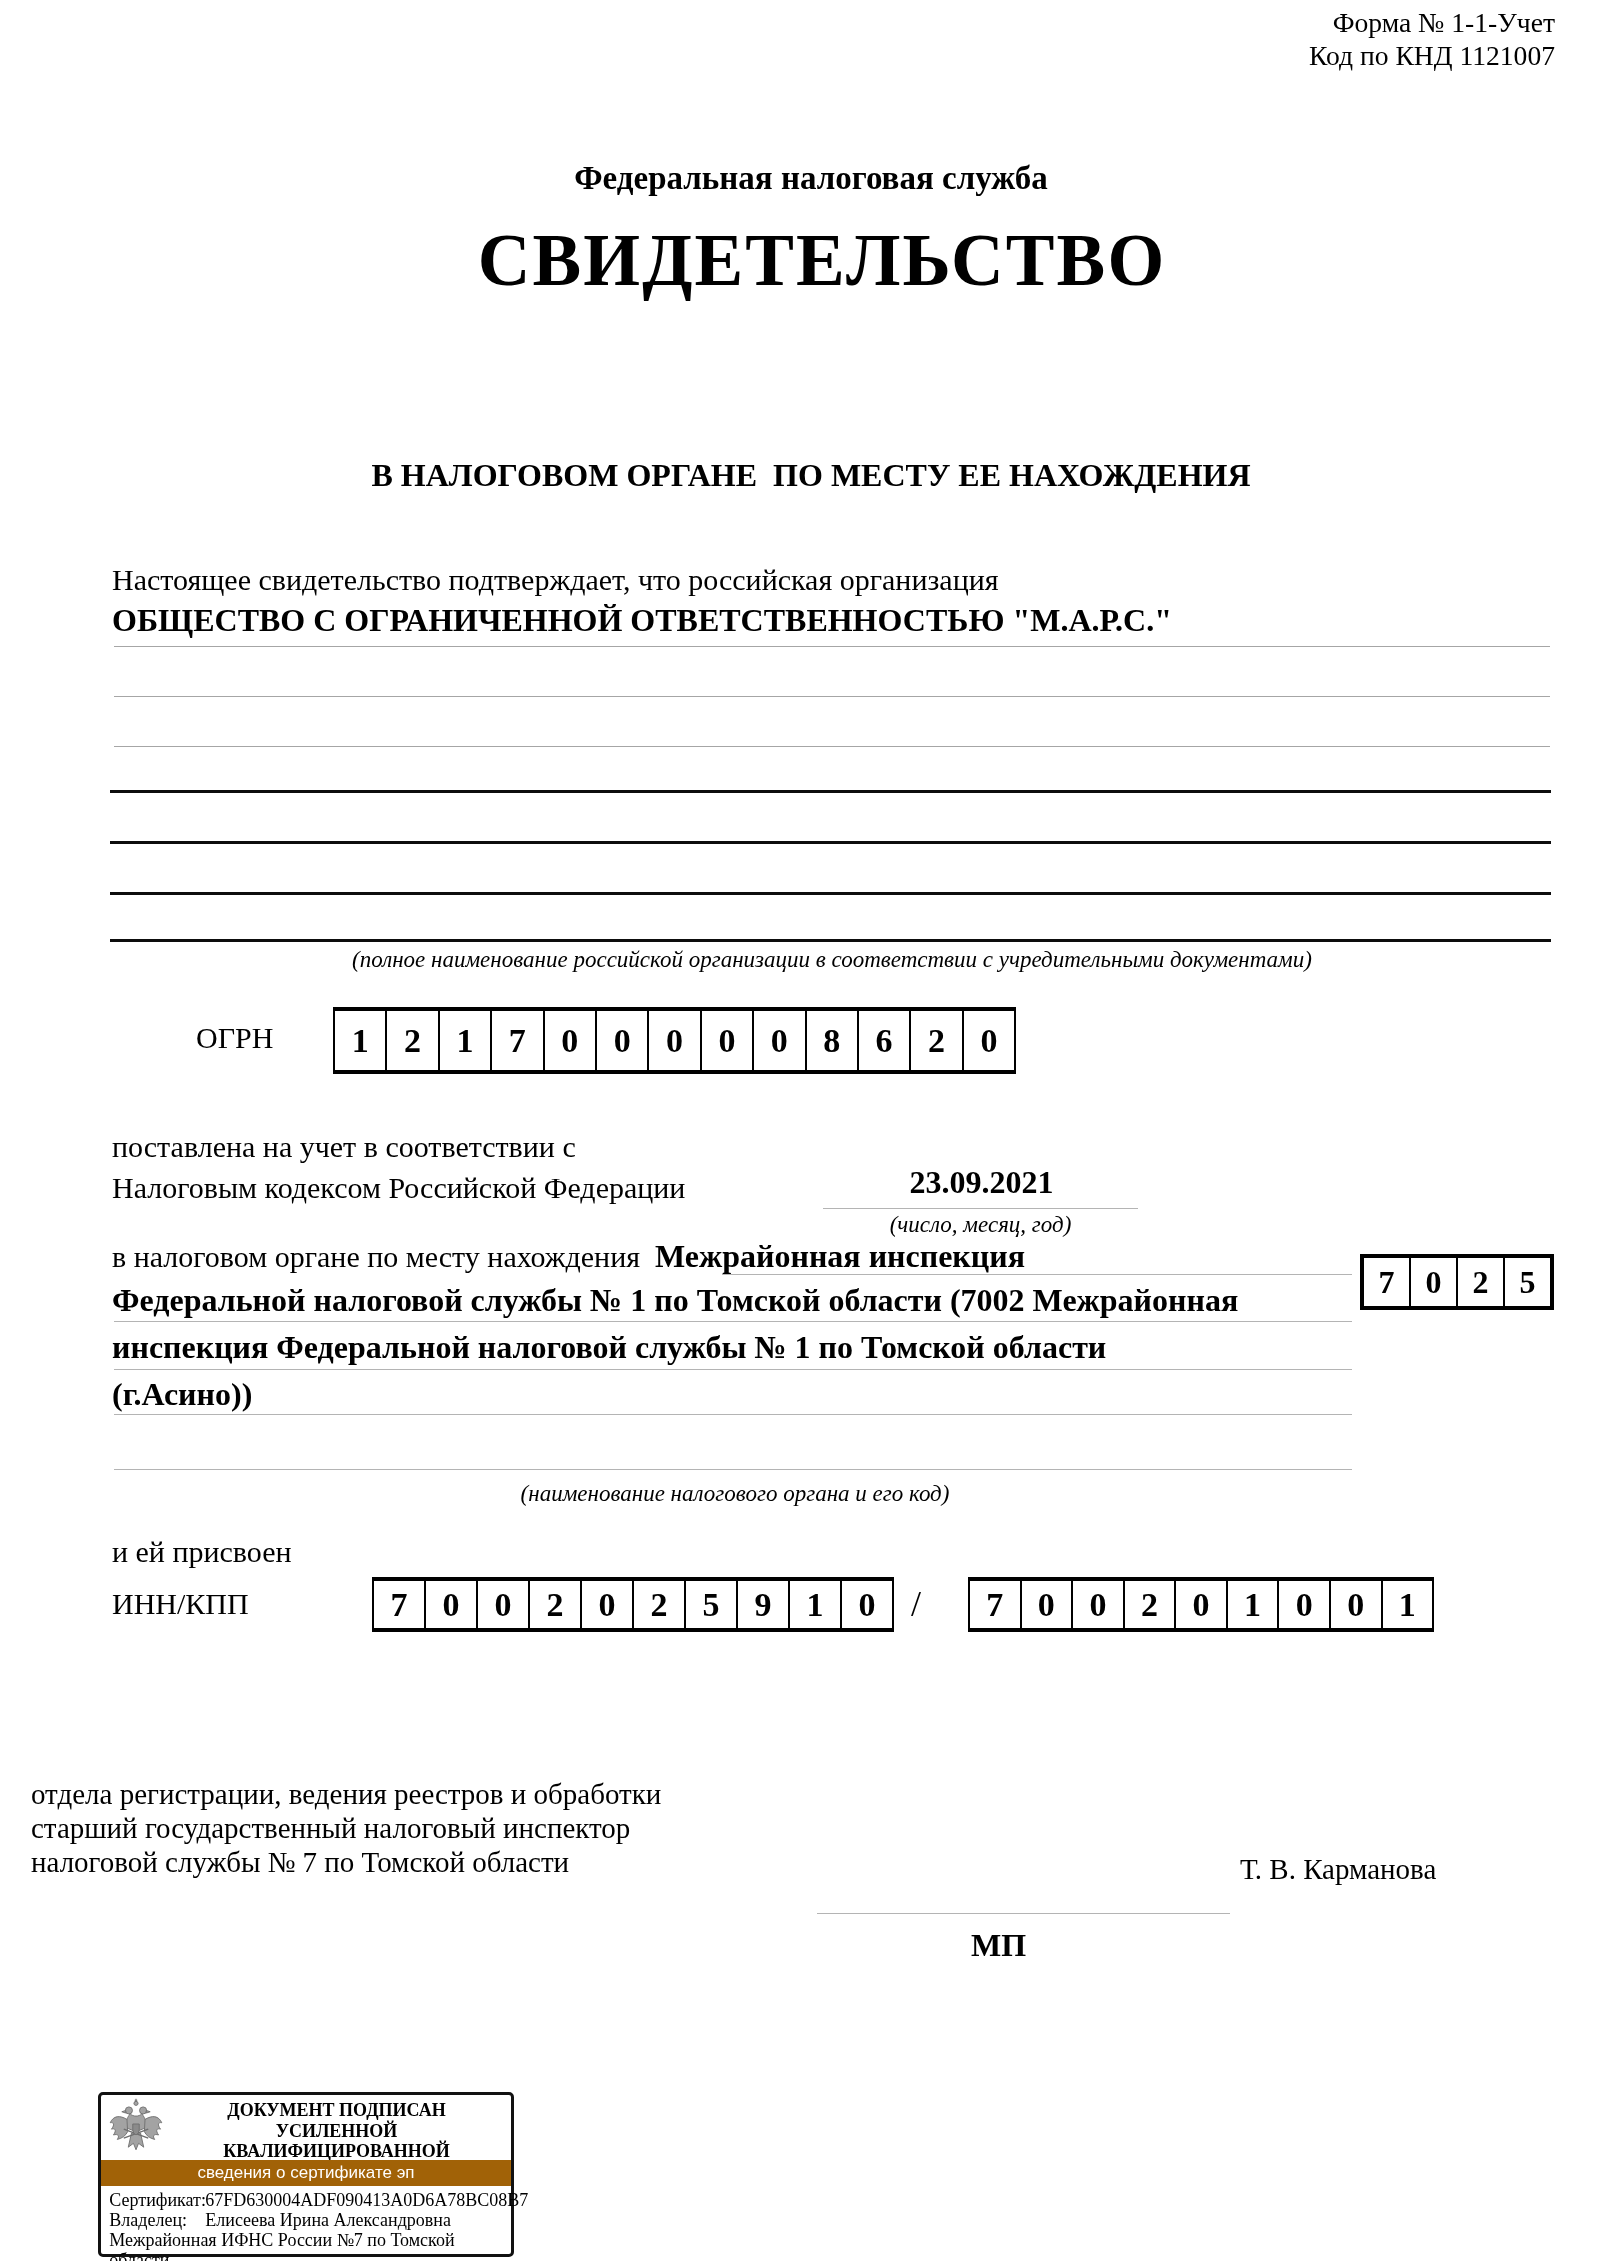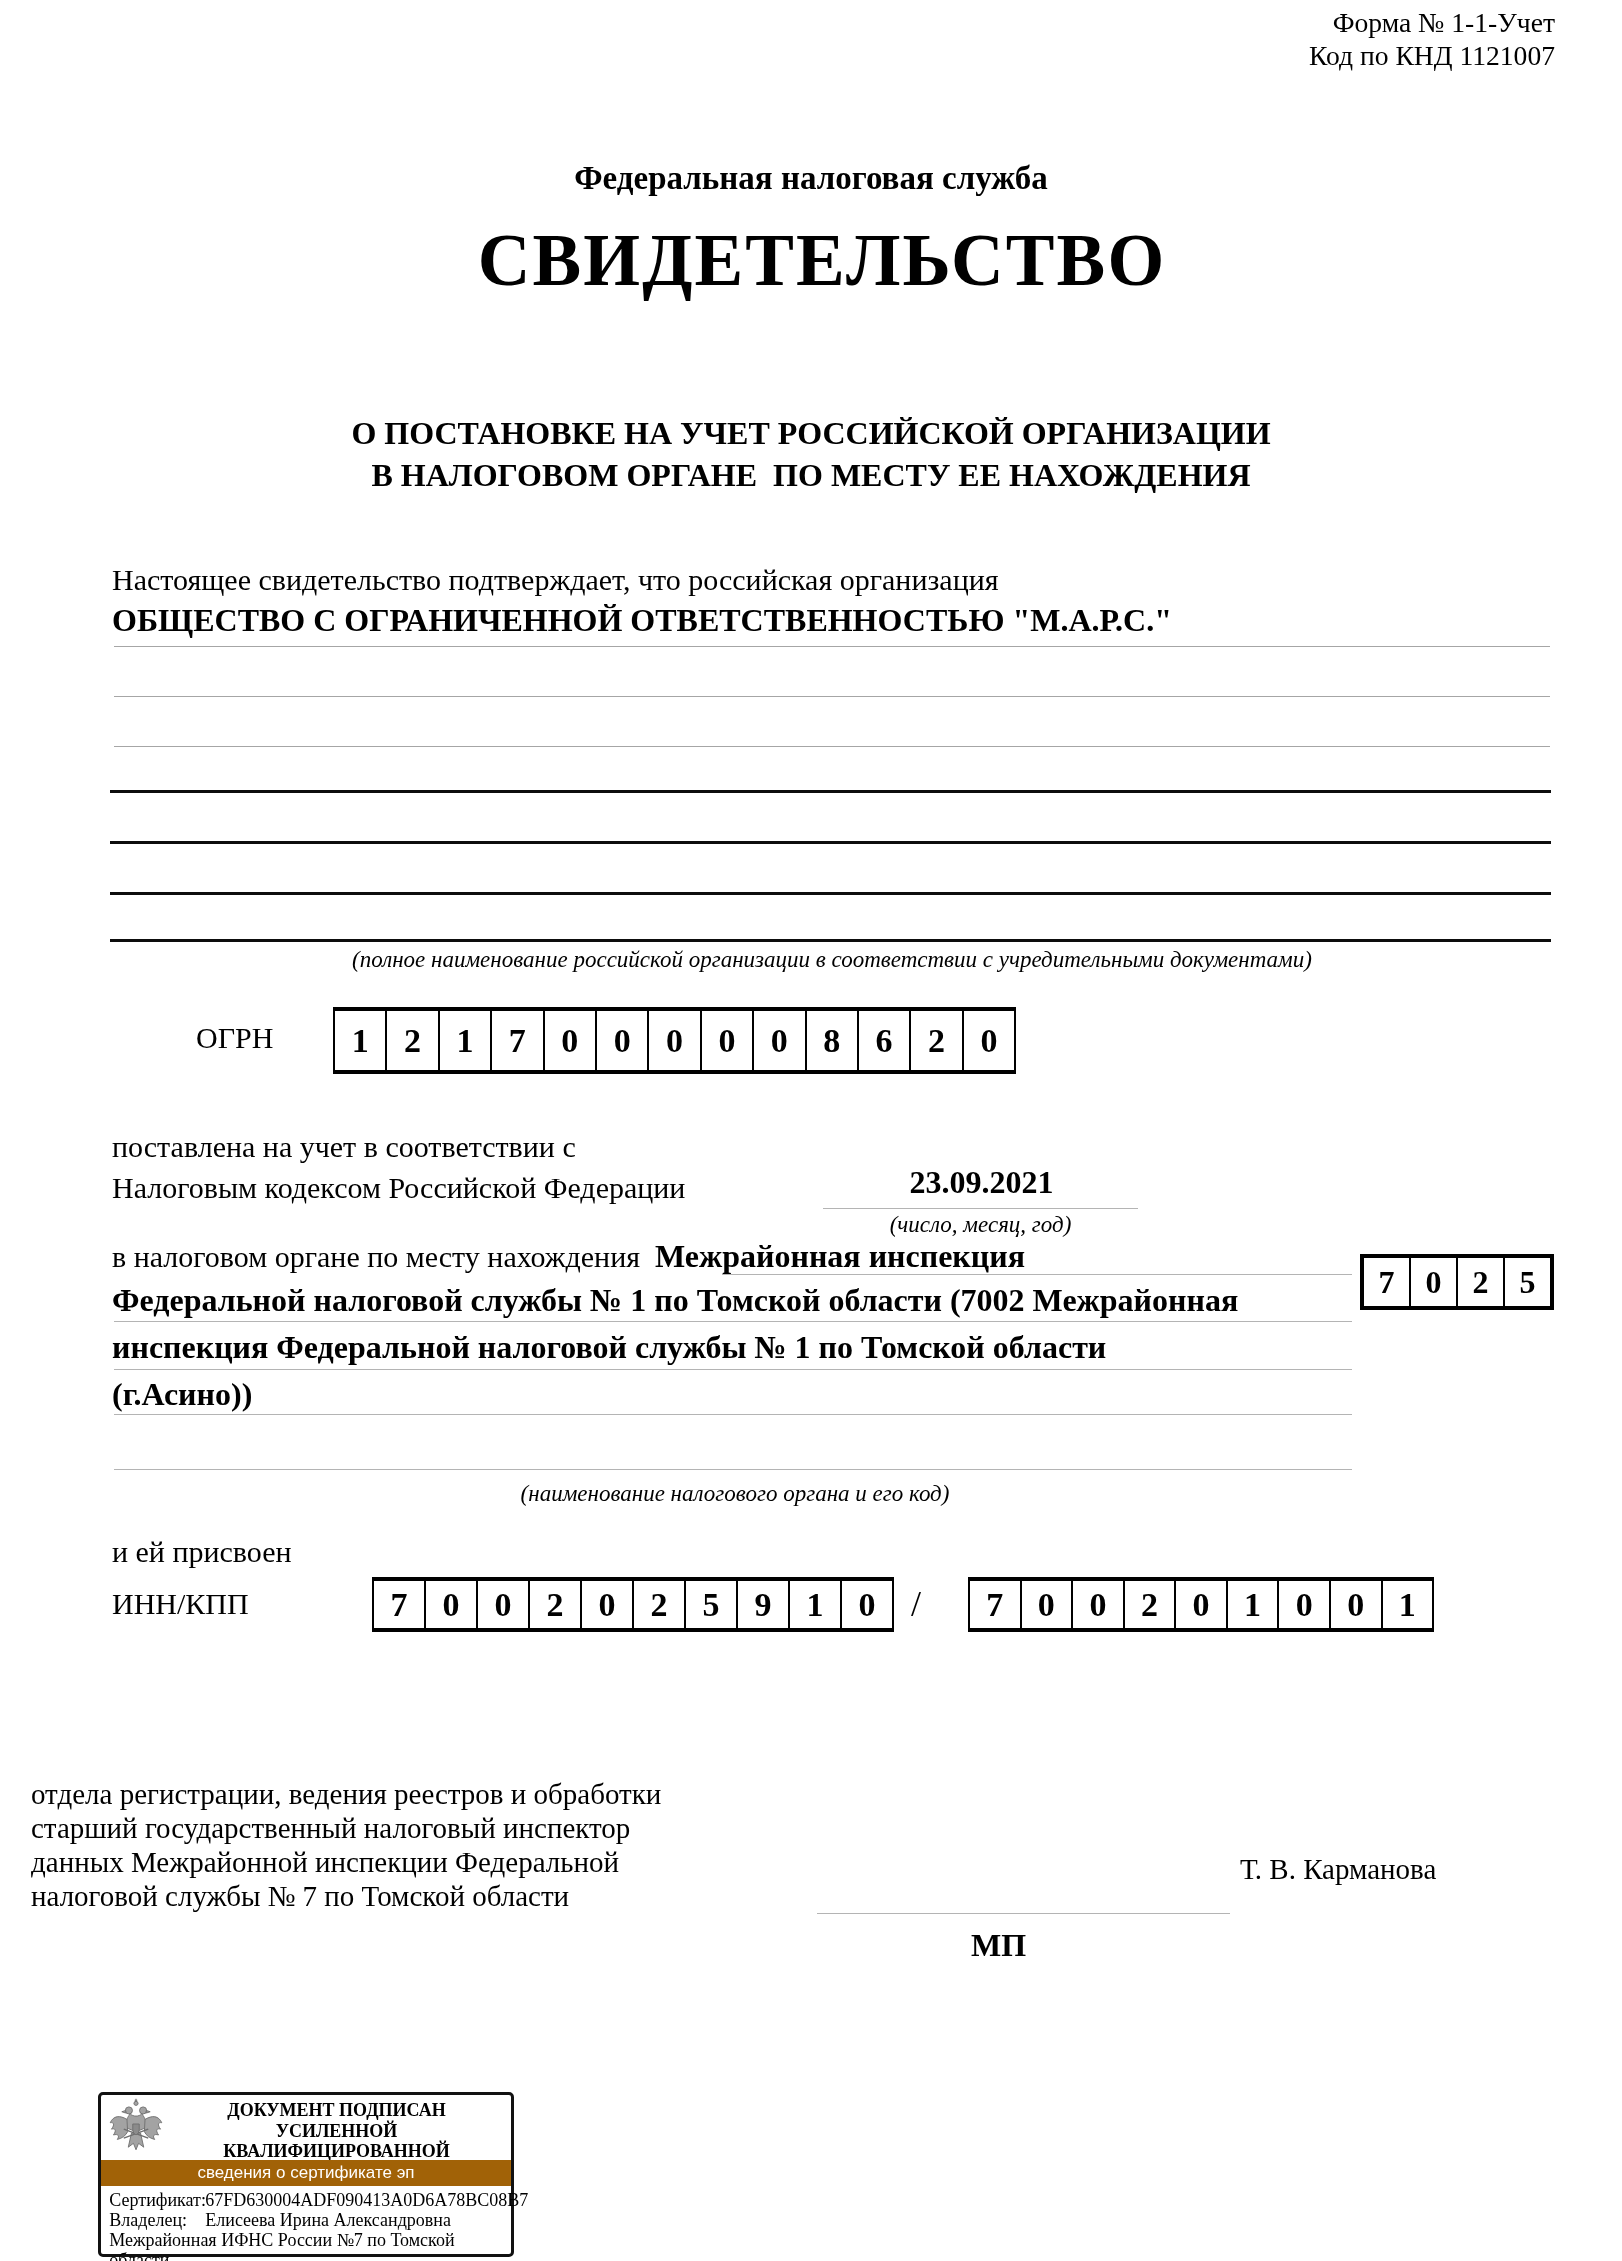--- a/index.html
+++ b/index.html
@@ -82,21 +82,20 @@
 
 <div class="page">
 
   <div class="abs form-head" style="right:67px;top:5.5px;text-align:right;">
     <div>Форма № 1-1-Учет</div>
     <div>Код по КНД 1121007</div>
   </div>
 
   <div class="abs agency" style="top:160px;">Федеральная налоговая служба</div>
   <div class="abs doc-title" style="top:219px;margin-left:11px;">СВИДЕТЕЛЬСТВО</div>
-  <div class="abs subtitle" style="top:415px;">О ПОСТАНОВКЕ НА УЧЕТ РОССИЙСКОЙ ОРГАНИЗАЦИИ</div>
   <div class="abs subtitle" style="top:457px;">В НАЛОГОВОМ ОРГАНЕ&nbsp; ПО МЕСТУ ЕЕ НАХОЖДЕНИЯ</div>
 
   <div class="abs body-text" style="left:112px;top:563px;">Настоящее свидетельство подтверждает, что российская организация</div>
   <div class="abs org-name" style="left:112px;top:602px;">ОБЩЕСТВО С ОГРАНИЧЕННОЙ ОТВЕТСТВЕННОСТЬЮ "М.А.Р.С."</div>
 
   <div class="hr-light" style="left:114px;top:646px;width:1436px;"></div>
   <div class="hr-light" style="left:114px;top:696px;width:1436px;"></div>
   <div class="hr-light" style="left:114px;top:746px;width:1436px;"></div>
   <div class="hr-dark" style="left:110px;top:790px;width:1441px;"></div>
   <div class="hr-dark" style="left:110px;top:841px;width:1441px;"></div>
@@ -175,21 +174,20 @@
       <div class="cell">0</div>
       <div class="cell">1</div>
       <div class="cell">0</div>
       <div class="cell">0</div>
       <div class="cell">1</div>
     </div>
 
   <div class="abs sig-block" style="left:31px;top:1777px;">
     <div>отдела регистрации, ведения реестров и обработки</div>
     <div>старший государственный налоговый инспектор</div>
-    <div>данных Межрайонной инспекции Федеральной</div>
     <div>налоговой службы № 7 по Томской области</div>
   </div>
   <div class="abs sig-name" style="left:1240px;top:1853px;text-align:center;">Т. В. Карманова</div>
   <div class="hr-mid" style="left:817px;top:1913px;width:413px;"></div>
   <div class="abs mp" style="left:792px;top:1927px;width:413px;">МП</div>
 
   <div class="stamp">
     <div class="eagle">
       <svg width="58" height="61" viewBox="0 0 90 94">
         <g fill="#a3a3a3" stroke="#6e6e6e" stroke-width="1.4">

